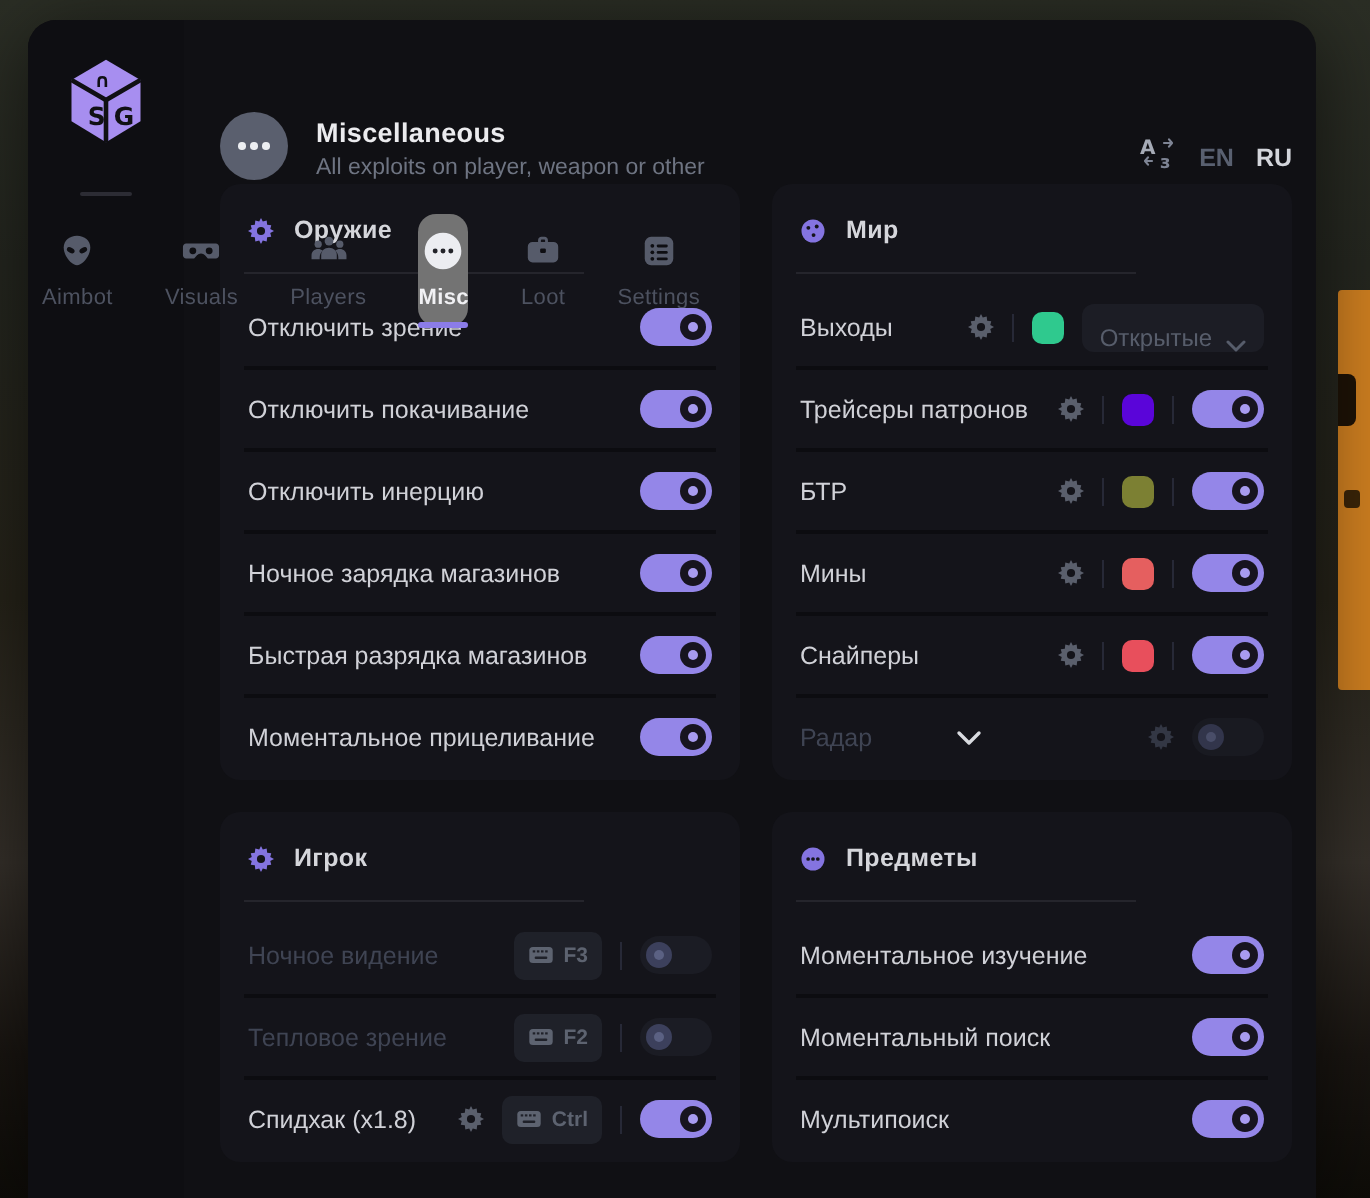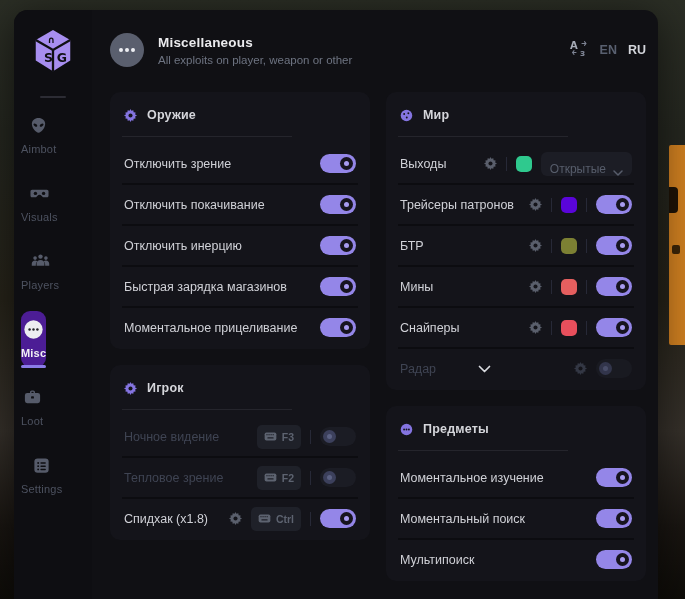--- a/index.html
+++ b/index.html
@@ -16,32 +16,32 @@
   .panel{
     position:absolute;left:14px;top:10px;width:644px;height:589px;
     background:#101014;border-radius:14px 14px 0 0;display:flex;overflow:hidden;
     box-shadow:0 6px 40px rgba(0,0,0,.55);
   }
 
   
   .sidebar{width:78px;background:#0e0e12;display:flex;flex-direction:column;align-items:center;flex-shrink:0}
   .logo{margin-top:16px;height:50px;display:flex;align-items:center;justify-content:center}
   .logo-divider{width:26px;height:2px;background:#2c2c34;border-radius:1px;margin-top:20px}
-  .nav{display:flex;flex-direction:column;gap:12px;margin-top:9px;width:100%;align-items:flex-start}
+  .nav{display:flex;flex-direction:row;gap:12px;margin-top:9px;width:100%;align-items:center}
   .nav-item{height:56px;margin:0 7px;border-radius:9px;display:flex;flex-direction:column;align-items:center;justify-content:center;gap:7px;color:#565b6a;position:relative;cursor:pointer}
   .nav-label{font-size:11px;color:#4d5260;letter-spacing:.2px}
-  .nav-item.active{background:#4c1d95}
+  .nav-item.active{background:#737373}
   .nav-item.active .nav-label{color:#f1f1f4;font-weight:600}
   .nav-item.active{color:#ecedf1}
   .nav-item.active::after{content:"";position:absolute;left:0;right:0;bottom:-1px;height:3px;background:#8b7ce8;border-radius:2px}
   .nav-icon{display:flex;align-items:center;justify-content:center;height:20px}
 
   
   .main{flex:1;display:flex;flex-direction:column;padding:0 12px 0 18px;min-width:0}
-  .header{height:80px;display:flex;align-items:center;flex-shrink:0}
+  .header{height:80px;display:flex;align-items:flex-end;flex-shrink:0}
   .avatar{width:34px;height:34px;border-radius:50%;background:#5a5f6e;display:flex;align-items:center;justify-content:center;gap:2.5px;flex-shrink:0}
   .avatar i{width:3.8px;height:3.8px;border-radius:50%;background:#eceef2}
   .header-text{margin-left:14px}
   .title{font-size:13.5px;font-weight:700;color:#ebebee;letter-spacing:.2px}
   .subtitle{font-size:11.5px;color:#6e7482;margin-top:4px}
   .header-right{margin-left:auto;display:flex;align-items:center;gap:11px}
   .lang{font-size:12.5px;cursor:pointer}
   .lang-en{color:#596070;font-weight:600}
   .lang-ru{color:#d3d5db;font-weight:700}
 
@@ -223,21 +223,29 @@
             </div>
             <div class="row">
               <span class="row-label">Отключить инерцию</span>
               <div class="controls">
                 <div class="toggle on">
                   <div class="knob"></div>
                 </div>
               </div>
             </div>
             <div class="row">
-              <span class="row-label">Быстрая зарядка магазинов</span>
+              <span class="row-label">Ночное зарядка магазинов</span>
+              <div class="controls">
+                <div class="toggle on">
+                  <div class="knob"></div>
+                </div>
+              </div>
+            </div>
+            <div class="row">
+              <span class="row-label">Быстрая разрядка магазинов</span>
               <div class="controls">
                 <div class="toggle on">
                   <div class="knob"></div>
                 </div>
               </div>
             </div>
             <div class="row">
               <span class="row-label">Моментальное прицеливание</span>
               <div class="controls">
                 <div class="toggle on">

